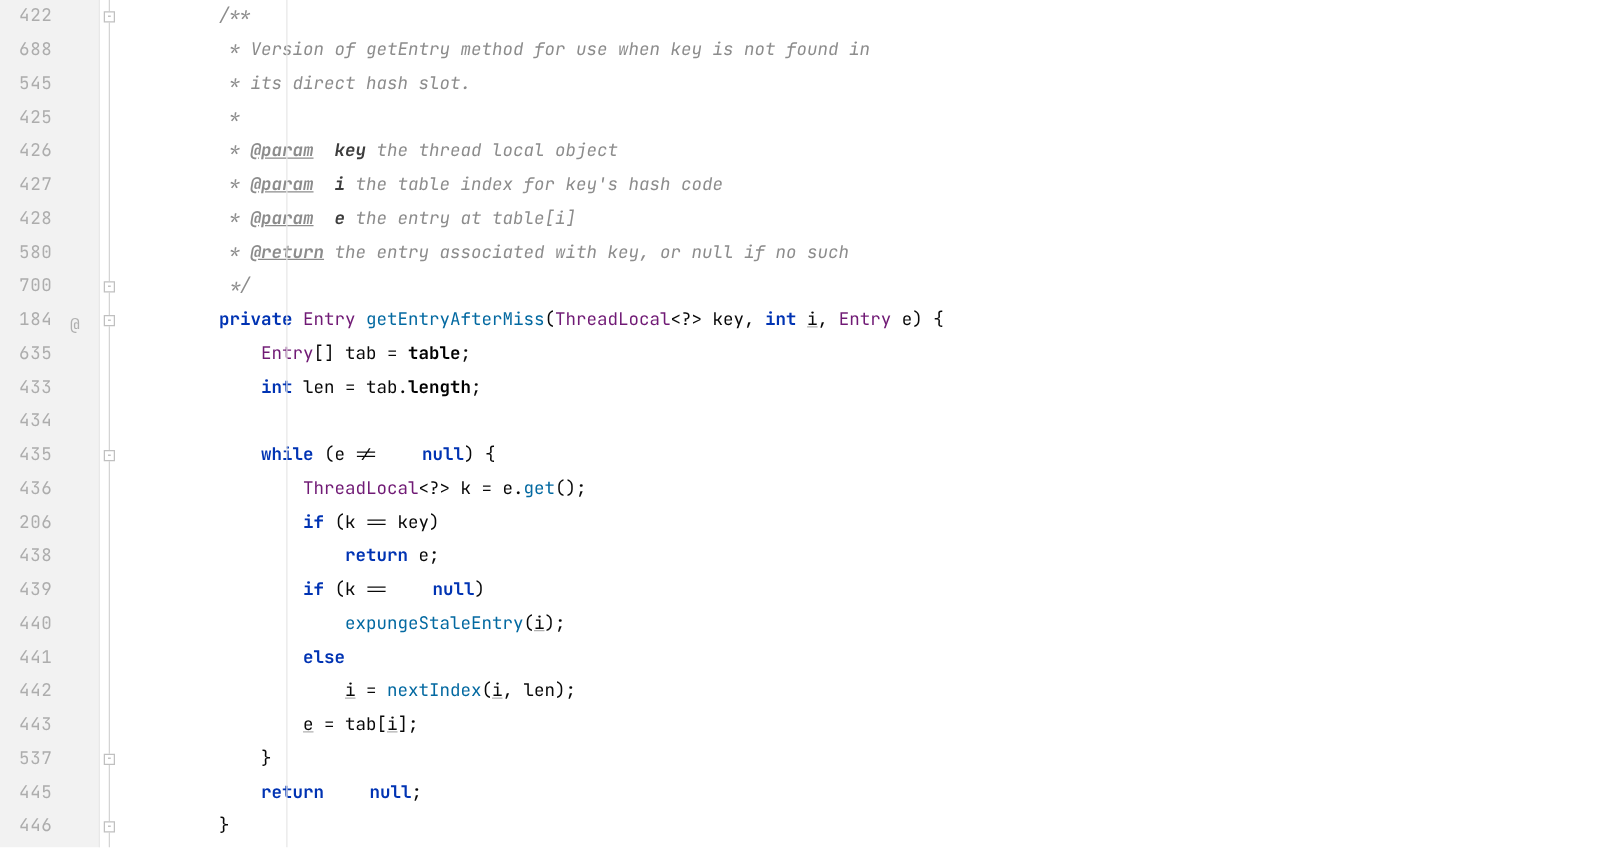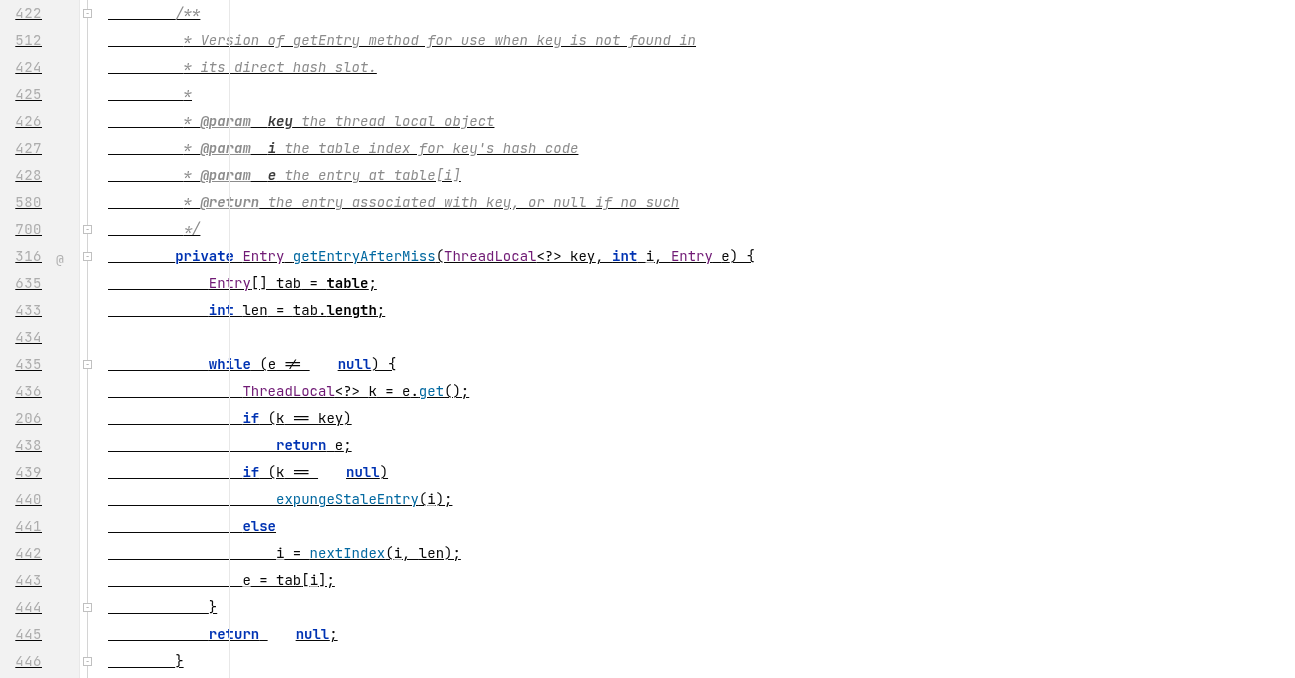--- a/index.html
+++ b/index.html
@@ -12,21 +12,20 @@
     font-size: 14px;
     background: #ffffff;
     color: #080808;
     line-height: 27px;
     overflow: hidden;
   }
   .editor {
     display: flex;
     height: 678px;
     width: 1295px;
-    text-decoration: underline;
   }
   .gutter {
     background: #f2f2f2;
     color: #adadad;
     text-align: right;
     user-select: none;
     width: 52px;
     flex-shrink: 0;
     padding-right: 10px;
   }
@@ -104,42 +103,42 @@
   .docparam { color: #3d3d3d; font-weight: bold; font-style: italic; }
   .param-u { text-decoration: underline; text-decoration-color: #b0b0b0; }
   .literal { color: #0033b3; font-weight: bold; padding-left: 28px; }
 </style>
 </head>
 <body>
 
 <div class="editor">
   <div class="gutter" id="gutter">
       <div class="gutter-line">422</div>
-      <div class="gutter-line">512</div>
-      <div class="gutter-line">424</div>
+      <div class="gutter-line">688</div>
+      <div class="gutter-line">545</div>
       <div class="gutter-line">425</div>
       <div class="gutter-line">426</div>
       <div class="gutter-line">427</div>
       <div class="gutter-line">428</div>
       <div class="gutter-line">580</div>
       <div class="gutter-line">700</div>
-      <div class="gutter-line">316</div>
+      <div class="gutter-line">184</div>
       <div class="gutter-line">635</div>
       <div class="gutter-line">433</div>
       <div class="gutter-line">434</div>
       <div class="gutter-line">435</div>
       <div class="gutter-line">436</div>
       <div class="gutter-line">206</div>
       <div class="gutter-line">438</div>
       <div class="gutter-line">439</div>
       <div class="gutter-line">440</div>
       <div class="gutter-line">441</div>
       <div class="gutter-line">442</div>
       <div class="gutter-line">443</div>
-      <div class="gutter-line">444</div>
+      <div class="gutter-line">537</div>
       <div class="gutter-line">445</div>
       <div class="gutter-line">446</div>
     </div>
   <div class="marker-col" id="marker-col">
       <div class="marker-at" style="top: 246px;">@</div>
     </div>
   <div class="fold-col" id="fold-col">
     <div class="fold-line"></div>
   <div class="fold-marker" style="top: 13px;">−</div>
       <div class="fold-marker" style="top: 229px;">−</div>

